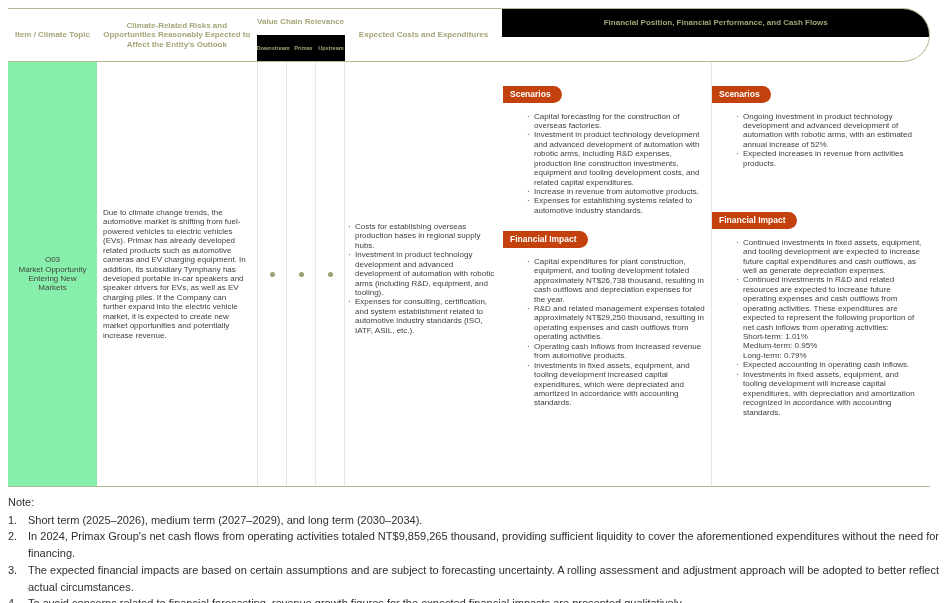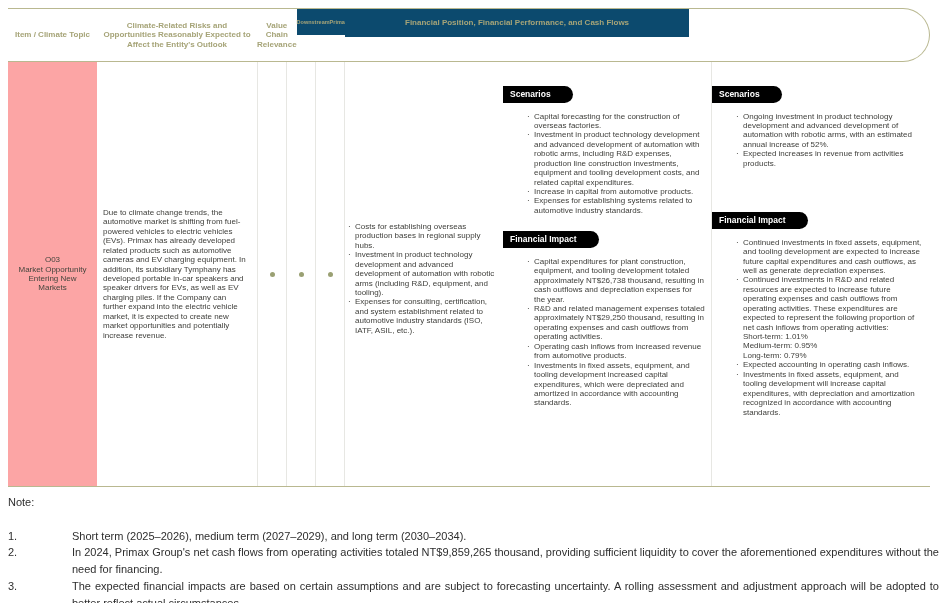--- a/index.html
+++ b/index.html
@@ -8,62 +8,62 @@
 
   
   .tbl{position:absolute;left:8px;top:8px;width:922px;}
   .thead{display:flex;height:54px;box-sizing:border-box;
     border-top:1.5px solid #b9b890;border-bottom:1.5px solid #b9b890;border-right:1.5px solid #b9b890;
     border-radius:0 27px 27px 0;overflow:hidden;background:#fff;}
   .hcell,.hgroup{box-sizing:border-box;}
   .hcell{display:flex;align-items:center;justify-content:center;text-align:center;
     color:#a6a478;font-weight:bold;font-size:8px;line-height:1.15;padding:0 3px;}
   .c1{width:89px;}.c2{width:160px;}.c3{width:88px;}.c4{width:158px;}.c5{width:209px;}.c6{width:218px;}
-  .hgroup{display:flex;flex-direction:row;}
+  .hgroup{display:flex;flex-direction:column;}
   .hgroup .htitle{flex:1;display:flex;align-items:center;justify-content:center;text-align:center;
     color:#a6a478;font-weight:bold;font-size:8px;line-height:1.15;}
-  .hband{background:#0c4a6e;color:#a6a478;font-weight:bold;}
+  .hband{background:#000000;color:#a6a478;font-weight:bold;}
   .vband{height:26px;display:flex;align-items:center;}
   .vband span{flex:1;text-align:center;font-size:5.5px;}
   .c56{width:427px;}
   .c56 .titles{height:26px;display:flex;}
   .c56 .titles .hcell{height:100%;}
   .fband{height:28px;display:flex;align-items:center;justify-content:center;text-align:center;
     font-size:8px;line-height:1.2;padding:0 60px;box-sizing:border-box;}
 
   .tbody{display:flex;min-height:425px;box-sizing:border-box;border-bottom:1.5px solid #b9b890;background:#fff;}
   .bcell{box-sizing:border-box;font-size:8px;line-height:1.18;}
-  .item-cell{background:#fca5a5;display:flex;align-items:center;justify-content:center;
+  .item-cell{background:#86efac;display:flex;align-items:center;justify-content:center;
     text-align:center;color:#45453d;padding:16px 6px;}
   .item-cell div{white-space:pre-line;}
   .risk-cell{display:flex;align-items:center;padding:0 6px;}
   .vc-cols{display:flex;box-sizing:border-box;border-left:1px solid #e7e7e3;border-right:1px solid #e7e7e3;}
   .vc-col{flex:1;display:flex;align-items:center;justify-content:center;}
   .vc-col + .vc-col{border-left:1px solid #e7e7e3;}
   .dot{width:5px;height:5px;border-radius:50%;background:#9aa073;}
   .costs-cell{display:flex;align-items:center;padding:0 4px 0 3px;}
   .c5.bcell{border-right:1px solid #e7e7e3;padding:24px 6px 10px 0;}
   .c6.bcell{padding:24px 6px 10px 0;}
 
-  .badge{display:inline-block;background:#000000;color:#ffffff;font-weight:bold;font-size:8.5px;
-    line-height:1;padding:4px 22px 4px 7px;border-radius:0 9px 9px 0;}
+  .badge{display:inline-block;background:#c2410c;color:#ffffff;font-weight:bold;font-size:8.5px;
+    line-height:1;padding:4px 11px 4px 7px;border-radius:0 9px 9px 0;}
   .impact-cell .badge2{margin-top:16px;}
   .expected-cell .badge2{margin-top:44px;}
   .bullets{margin-top:9px;}
   .bullets.indent{padding-left:24px;}
   .bullet{display:flex;margin:0;}
   .bullet .marker{width:7px;flex:0 0 7px;}
   .bullet .btext{flex:1;white-space:pre-line;}
 
   
   .notes{position:absolute;left:8px;top:494px;width:931px;font-size:11px;line-height:1.52;color:#2e2e2e;}
-  .notes-label{margin-bottom:17px;}
+  .notes-label{margin-bottom:1px;}
   .note-item{display:flex;}
   .note-item .marker{width:20px;flex:0 0 20px;}
-  .note-item .btext{flex:1;text-align:justify;margin-left:44px;}
+  .note-item .btext{flex:1;text-align:justify;}
 </style>
 </head>
 <body>
 
 <div class="page">
 
   <div class="tbl">
 
     <div class="thead">
       <div class="hcell c1">
@@ -73,20 +73,23 @@
         <span>Climate-Related Risks and Opportunities Reasonably Expected to Affect the Entity's Outlook</span>
       </div>
       <div class="hgroup c3">
         <div class="htitle">Value Chain Relevance</div>
         <div class="hband vband">
           <span>Downstream</span>
           <span>Primax</span>
           <span>Upstream</span>
         </div>
       </div>
+      <div class="hcell c4">
+        <span>Expected Costs and Expenditures</span>
+      </div>
       <div class="hgroup c56">
         <div class="hband fband">
           <span>Financial Position, Financial Performance, and Cash Flows</span>
         </div>
       </div>
     </div>
 
     <div class="tbody">
       <div class="bcell c1 item-cell">
         <div>O03
@@ -128,21 +131,21 @@
             <div class="bullet">
               <span class="marker">·</span>
               <span class="btext">Capital forecasting for the construction of overseas factories.</span>
             </div>
             <div class="bullet">
               <span class="marker">·</span>
               <span class="btext">Investment in product technology development and advanced development of automation with robotic arms, including R&amp;D expenses, production line construction investments, equipment and tooling development costs, and related capital expenditures.</span>
             </div>
             <div class="bullet">
               <span class="marker">·</span>
-              <span class="btext">Increase in capital from automotive products.</span>
+              <span class="btext">Increase in revenue from automotive products.</span>
             </div>
             <div class="bullet">
               <span class="marker">·</span>
               <span class="btext">Expenses for establishing systems related to automotive industry standards.</span>
             </div>
           </div>
         <div class="badge badge2">Financial Impact</div>
         <div class="bullets indent">
             <div class="bullet">
               <span class="marker">·</span>

